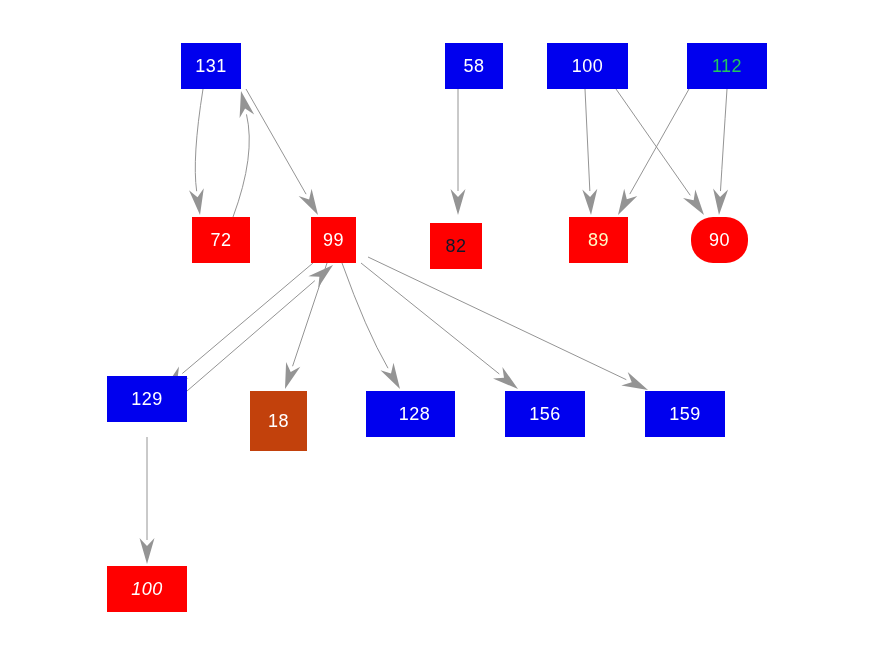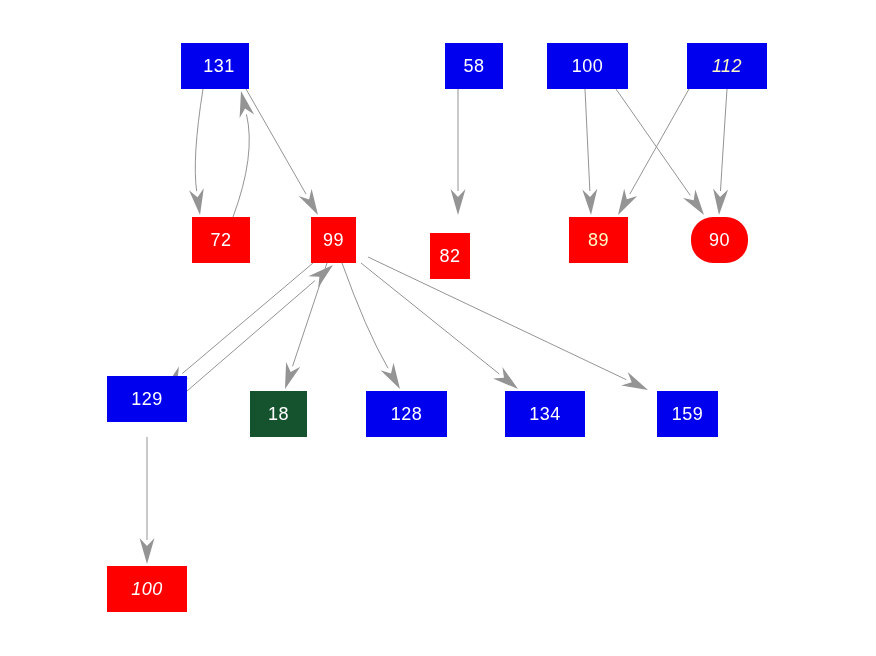--- a/index.html
+++ b/index.html
@@ -98,28 +98,28 @@
       <g>
         <path d="M368,257 L626.3213398954971,379.70263645036107" stroke="#949494"></path>
         <polygon points="648.0,390.0 621.3,385.6 631.7,382.3 627.7,372.1" fill="#949494"></polygon>
       </g>
       <g>
         <path d="M147,437 L147,540" stroke="#949494"></path>
         <polygon points="147.0,564.0 139.5,538.0 147.0,546.0 154.5,538.0" fill="#949494"></polygon>
       </g>
     </svg>
 
-<div class="node" style="left: 181px; top: 43px; width: 60px; height: 46px; background: rgb(0, 0, 238); color: rgb(255, 255, 255); padding-left: 8px;">131</div>
+<div class="node" style="left: 181px; top: 43px; width: 60px; height: 46px; background: rgb(0, 0, 238); color: rgb(255, 255, 255);">131</div>
     <div class="node" style="left: 429px; top: 43px; width: 58px; height: 46px; background: rgb(0, 0, 238); color: rgb(255, 255, 255); margin-left: 16px;">58</div>
     <div class="node" style="left: 547px; top: 43px; width: 81px; height: 46px; background: rgb(0, 0, 238); color: rgb(255, 255, 255);">100</div>
-    <div class="node" style="left: 687px; top: 43px; width: 80px; height: 46px; background: rgb(0, 0, 238); color: #fef9c3; font-style: italic;">112</div>
+    <div class="node" style="left: 687px; top: 43px; width: 80px; height: 46px; background: rgb(0, 0, 238); color: #22c55e;">112</div>
     <div class="node" style="left: 192px; top: 217px; width: 58px; height: 46px; background: rgb(255, 0, 0); color: rgb(255, 255, 255);">72</div>
     <div class="node" style="left: 311px; top: 217px; width: 45px; height: 46px; background: rgb(255, 0, 0); color: rgb(255, 255, 255);">99</div>
-    <div class="node" style="left: 430px; top: 233px; width: 40px; height: 46px; background: rgb(255, 0, 0); color: #ffffff;">82</div>
+    <div class="node" style="left: 430px; top: 223px; width: 52px; height: 46px; background: rgb(255, 0, 0); color: #0f172a;">82</div>
     <div class="node" style="left: 569px; top: 217px; width: 59px; height: 46px; background: rgb(255, 0, 0); color: #fef9c3;">89</div>
     <div class="node" style="left: 691px; top: 217px; width: 57px; height: 46px; background: rgb(255, 0, 0); color: rgb(255, 255, 255); border-radius: 22px;">90</div>
     <div class="node" style="left: 107px; top: 376px; width: 80px; height: 46px; background: rgb(0, 0, 238); color: rgb(255, 255, 255);">129</div>
-    <div class="node" style="left: 250px; top: 391px; width: 57px; height: 46px; background: #14532d; color: rgb(255, 255, 255);">18</div>
-    <div class="node" style="left: 366px; top: 391px; width: 81px; height: 46px; background: rgb(0, 0, 238); color: rgb(255, 255, 255);">128</div>
-    <div class="node" style="left: 505px; top: 391px; width: 80px; height: 46px; background: rgb(0, 0, 238); color: rgb(255, 255, 255);">134</div>
-    <div class="node" style="left: 645px; top: 391px; width: 61px; height: 46px; background: rgb(0, 0, 238); color: rgb(255, 255, 255); margin-left: 12px;">159</div>
+    <div class="node" style="left: 250px; top: 391px; width: 57px; height: 60px; background: #c2410c; color: rgb(255, 255, 255);">18</div>
+    <div class="node" style="left: 366px; top: 391px; width: 81px; height: 46px; background: rgb(0, 0, 238); color: rgb(255, 255, 255); padding-left: 8px;">128</div>
+    <div class="node" style="left: 505px; top: 391px; width: 80px; height: 46px; background: rgb(0, 0, 238); color: rgb(255, 255, 255);">156</div>
+    <div class="node" style="left: 645px; top: 391px; width: 80px; height: 46px; background: rgb(0, 0, 238); color: rgb(255, 255, 255);">159</div>
     <div class="node" style="left: 107px; top: 566px; width: 80px; height: 46px; background: rgb(255, 0, 0); color: rgb(255, 255, 255); font-style: italic;">100</div>
   </div>
 
 </body></html>

